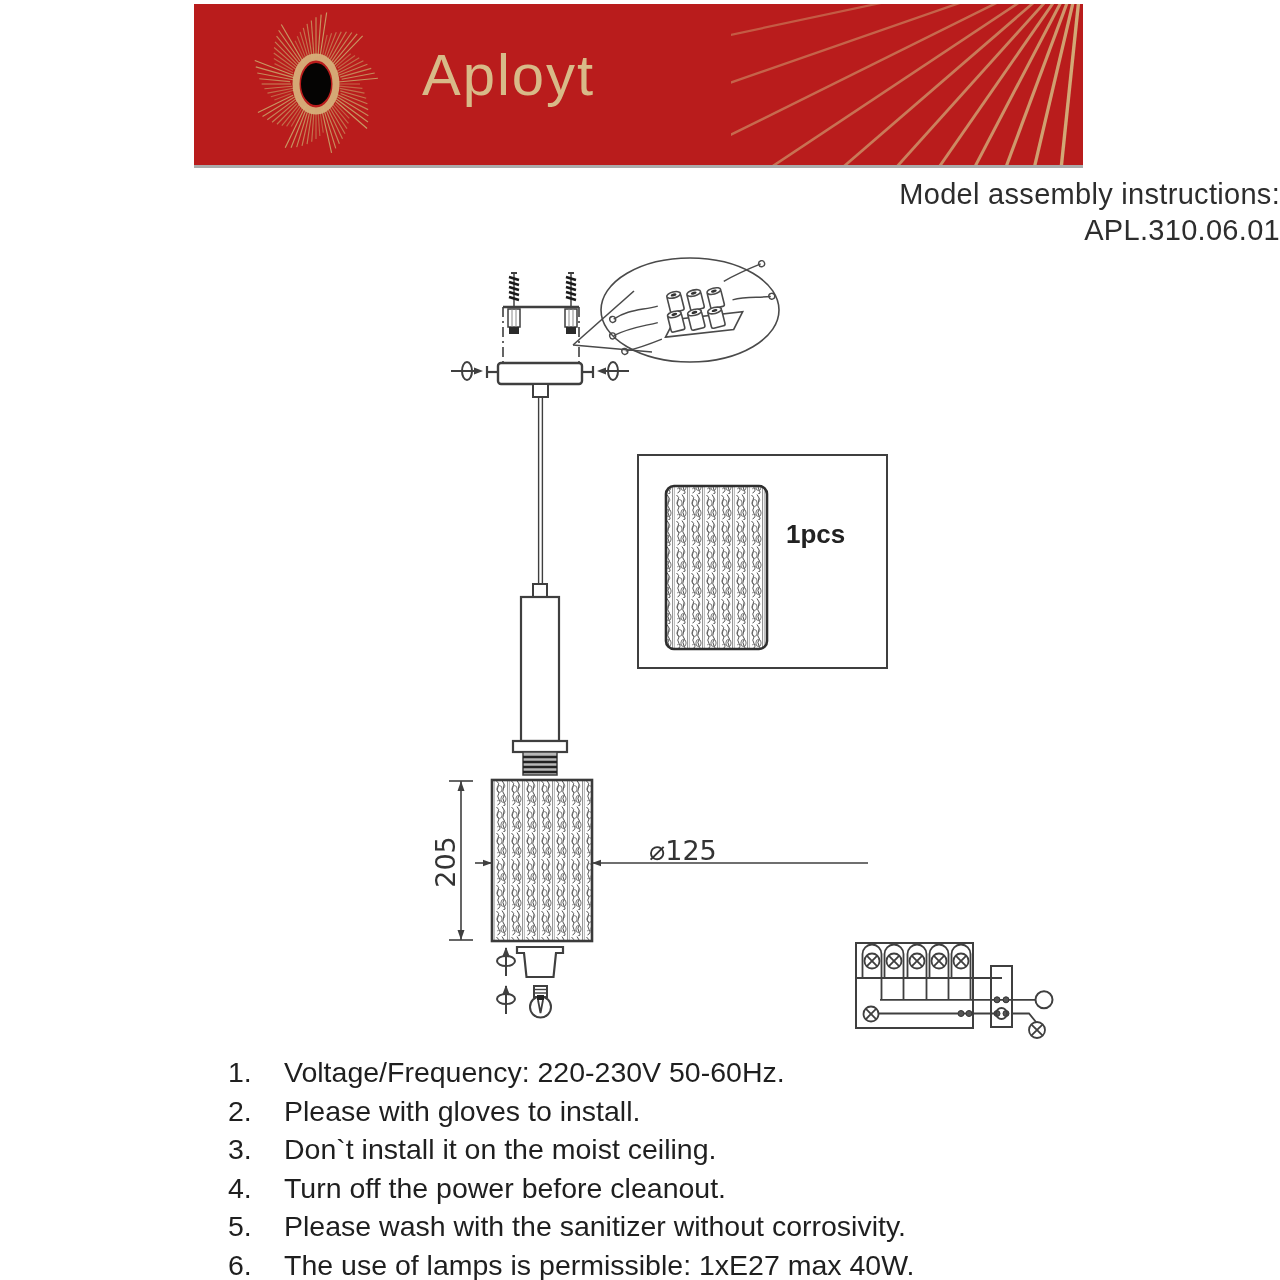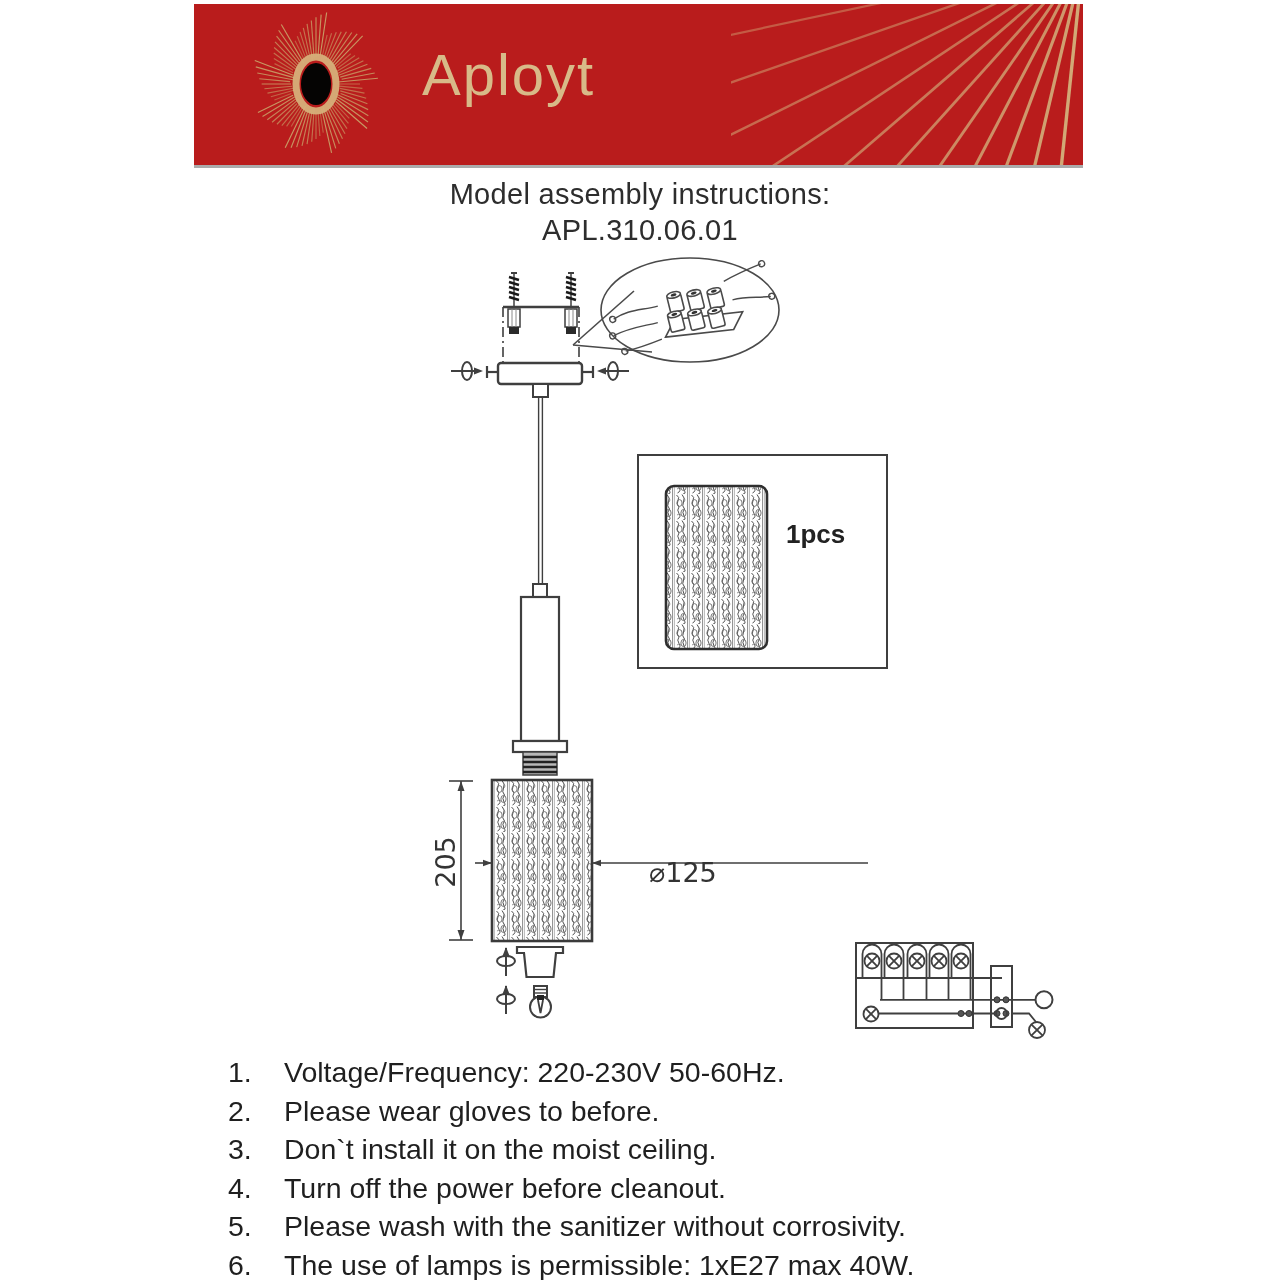--- a/index.html
+++ b/index.html
@@ -14,33 +14,33 @@
   }
   .logo-svg{position:absolute;left:30px;top:0;width:190px;height:161px;}
   .brand-text{
     position:absolute;left:228px;top:37px;
     font-size:58px;font-weight:300;letter-spacing:2px;color:#d8ba88;
     font-family:"Liberation Sans",sans-serif;
   }
   .fan-svg{position:absolute;right:0;top:0;width:352px;height:161px;}
   
   .title-block{
-    position:absolute;top:176px;left:0;width:100%;text-align:center;
+    position:absolute;top:176px;left:0;width:100%;text-align:right;
     color:#2d2d2d;font-size:29px;line-height:36px;letter-spacing:0.3px;
   }
   
   .drawing{position:absolute;left:0;top:0;width:1280px;height:1280px;}
   .dim-label{
     position:absolute;color:#333;font-family:"DejaVu Sans",sans-serif;
   }
   .dim-height{
     left:410px;top:847px;width:70px;height:30px;text-align:center;
     font-size:27px;transform:rotate(-90deg);
   }
-  .dim-dia{left:649px;top:835px;font-size:27px;margin-top:22px;}
+  .dim-dia{left:649px;top:835px;font-size:27px;}
   .pcs-label{
     position:absolute;left:786px;top:519px;font-size:26px;font-weight:600;color:#222;
     font-family:"Liberation Sans",sans-serif;
   }
   
   .instructions{
     position:absolute;left:228px;top:1056px;width:900px;
     font-size:28.5px;color:#1f1f1f;
   }
   .instr-row{display:flex;height:38.6px;align-items:baseline;}
@@ -376,21 +376,21 @@
 <div class="dim-label dim-dia">⌀125</div>
 <div class="pcs-label">1pcs</div>
 
 <div class="instructions">
   <div class="instr-row">
     <span class="instr-num">1.</span>
     <span class="instr-txt">Voltage/Frequency: 220-230V 50-60Hz.</span>
   </div>
   <div class="instr-row">
     <span class="instr-num">2.</span>
-    <span class="instr-txt">Please wear gloves to before.</span>
+    <span class="instr-txt">Please with gloves to install.</span>
   </div>
   <div class="instr-row">
     <span class="instr-num">3.</span>
     <span class="instr-txt">Don`t install it on the moist ceiling.</span>
   </div>
   <div class="instr-row">
     <span class="instr-num">4.</span>
     <span class="instr-txt">Turn off the power before cleanout.</span>
   </div>
   <div class="instr-row">

